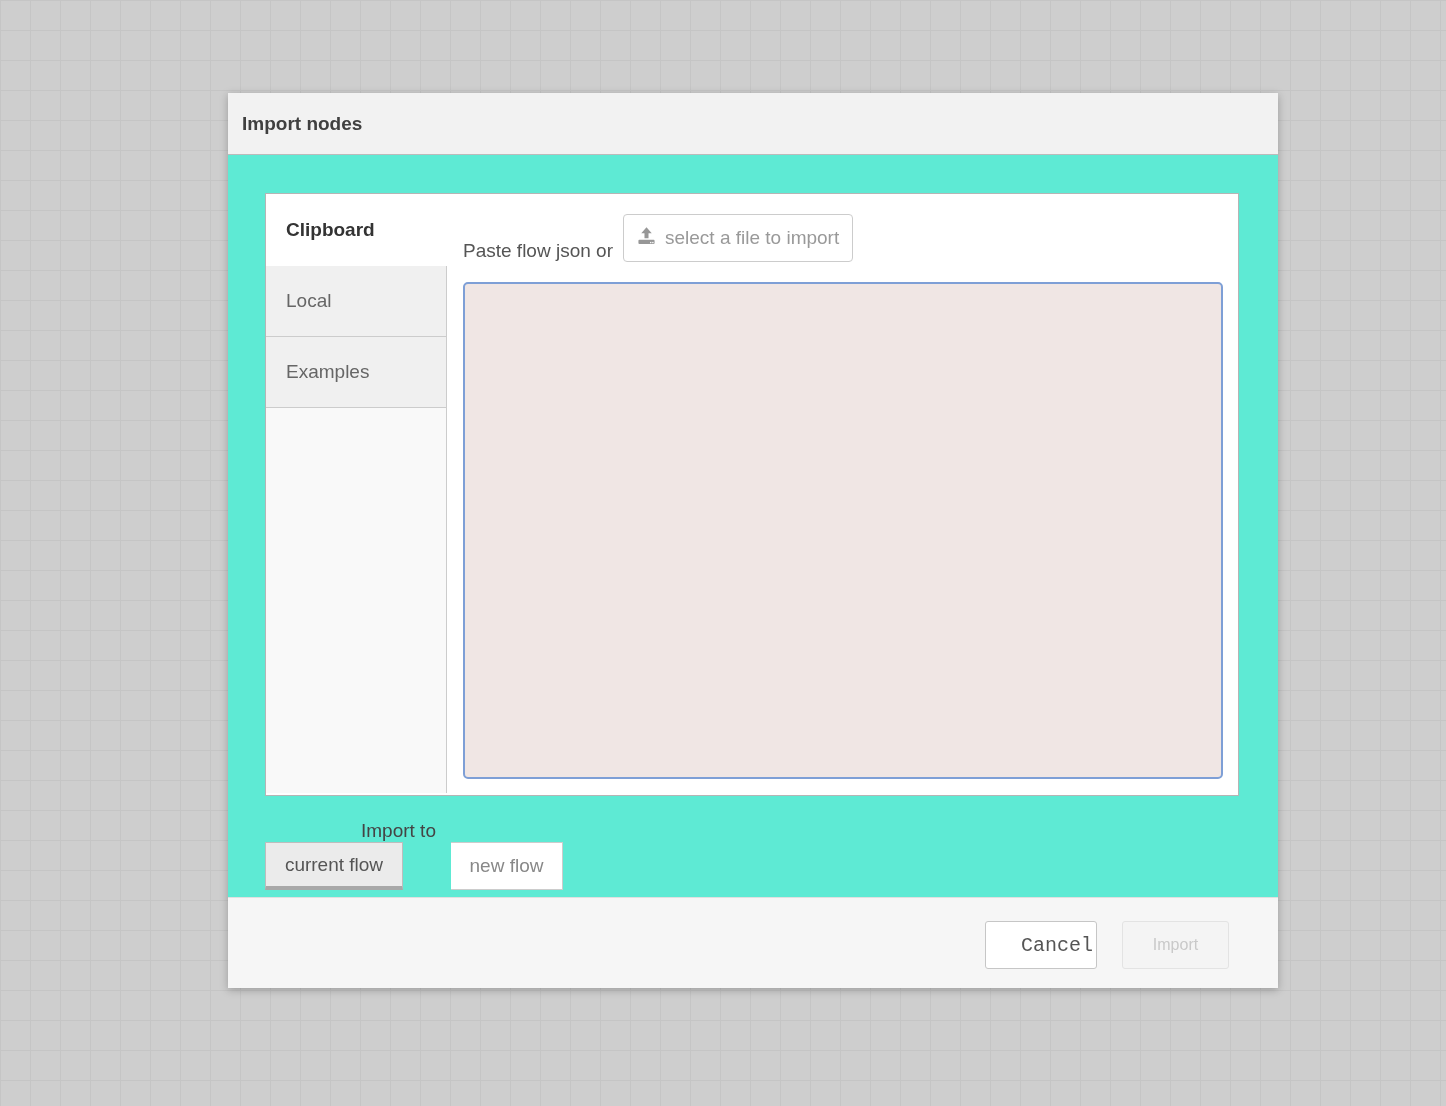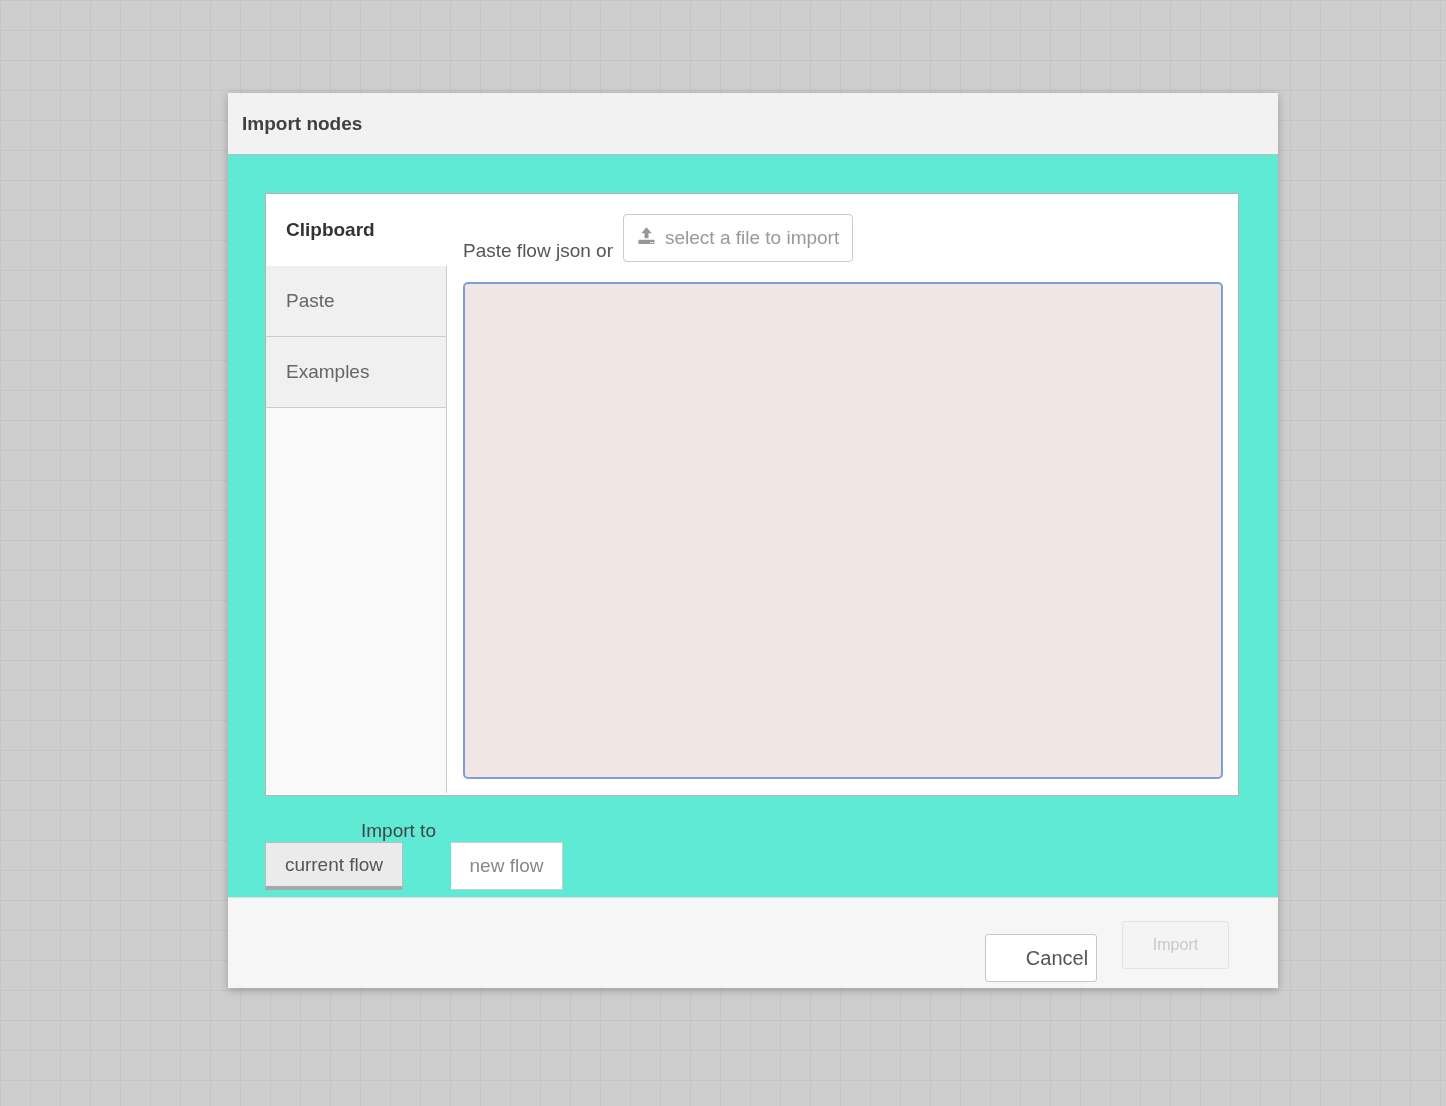--- a/index.html
+++ b/index.html
@@ -162,26 +162,26 @@
 
   .dialog-footer {
     position: absolute;
     left: 0; right: 0; bottom: 0;
     height: 91px;
     background: #f6f6f6;
     border-top: 1px solid #e0e0e0;
   }
   .cancel-button {
     position: absolute;
-    left: 757px; top: 36px;
+    left: 757px; top: 23px;
     width: 112px; height: 48px;
     background: #ffffff;
     border: 1px solid #c6c6c6;
     border-radius: 3px;
-    font-family: Liberation Sans, sans-serif;
+    font-family: Liberation Mono, monospace;
     font-size: 20px;
     color: #555555;
     cursor: pointer;
     padding-left: 32px;
   }
   .import-button {
     position: absolute;
     left: 894px; top: 23px;
     width: 107px; height: 48px;
     background: #f4f4f4;
@@ -203,21 +203,21 @@
     <div class="dialog-header">
       <span class="dialog-title">Import nodes</span>
     </div>
 
     <div class="tabs-container">
       <div class="tab-col">
         <div class="tab active">
           <span>Clipboard</span>
         </div>
         <div class="tab">
-          <span>Paste</span>
+          <span>Local</span>
         </div>
         <div class="tab">
           <span>Examples</span>
         </div>
         <div class="tab-filler"></div>
       </div>
 
       <div class="paste-row">
         <span class="paste-label">Paste flow json or</span>
         <button class="select-file-button">

